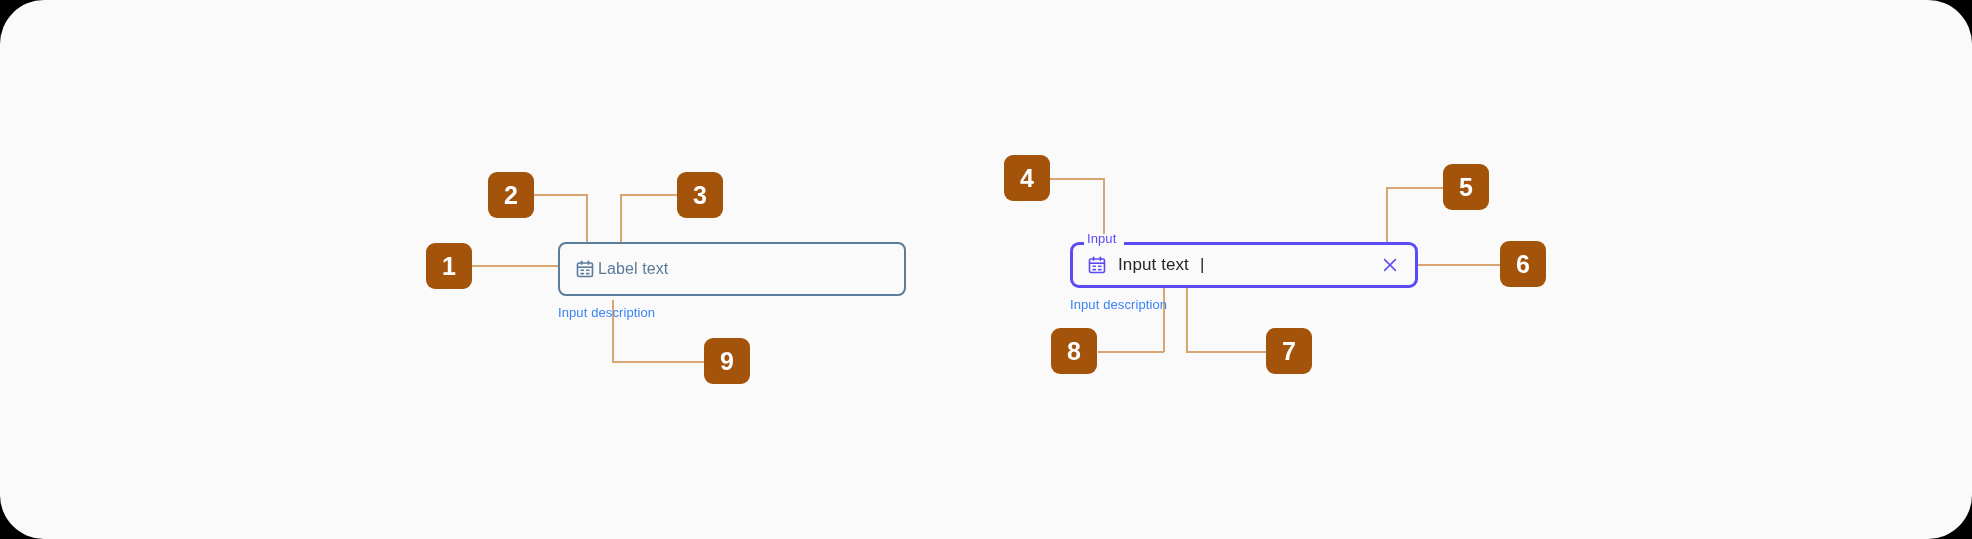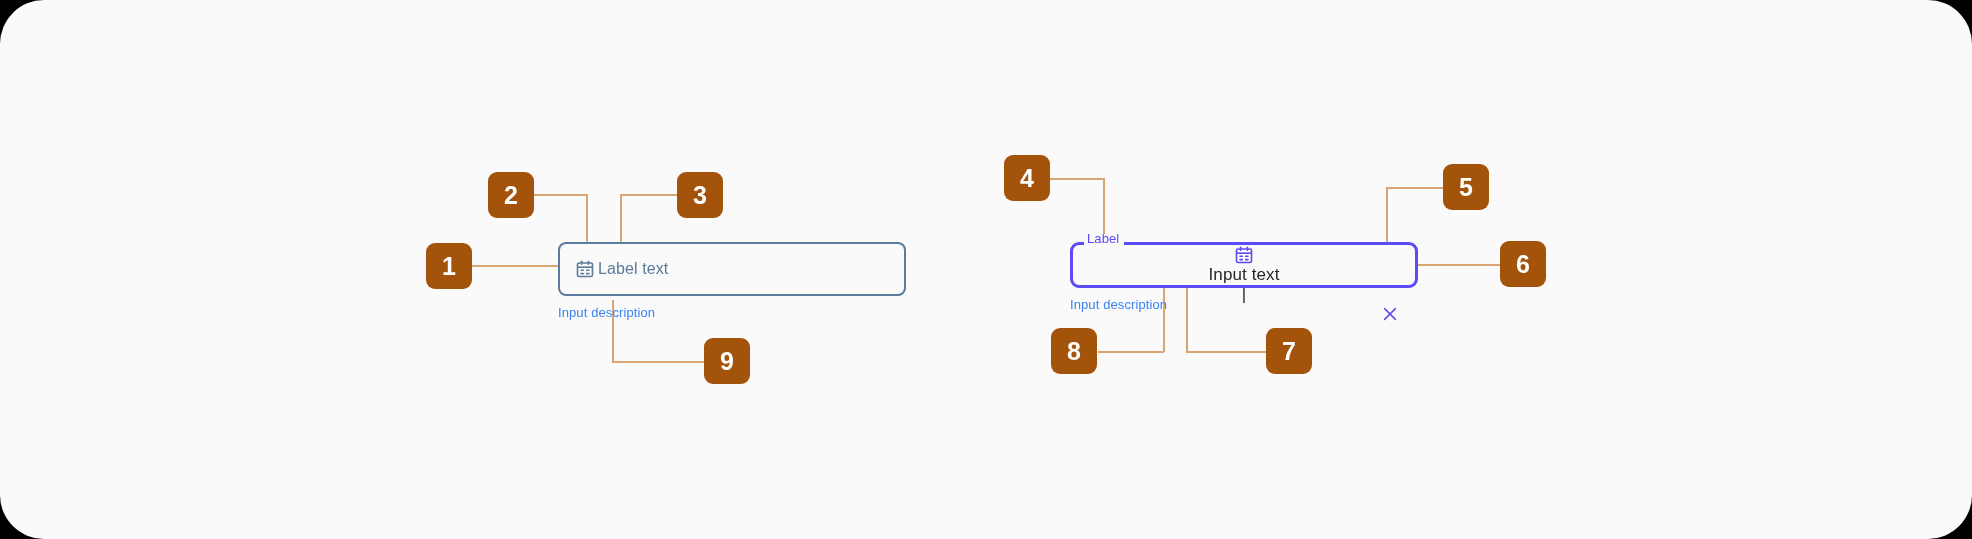--- a/index.html
+++ b/index.html
@@ -81,21 +81,21 @@
   .input-focus {
     box-sizing: border-box;
     position: absolute;
     inset: 0;
     border: 3px solid #5b4bf5;
     border-radius: 9px;
     background: #fafafa;
     display: flex;
     align-items: center;
     padding: 0 14px;
-    flex-direction: column;
+    gap: 11px;
   }
   
   .notch-mask {
     position: absolute;
     top: -3px;
     left: 14px;
     height: 6px;
     background: #fafafa;
     z-index: 2;
   }
@@ -225,18 +225,18 @@
         </span>
         <span class="value-text">Input text</span>
         <span class="caret">|</span>
         <span class="clear-btn">
           <svg width="18" height="18" viewBox="0 0 18 18" fill="none">
             <path d="M3.6 3.6 L14.4 14.4 M14.4 3.6 L3.6 14.4" stroke="#5b4bf5" stroke-width="1.5" stroke-linecap="round"></path>
           </svg>
         </span>
       </div>
       <div class="notch-mask" style="width:40px;"></div>
-      <span class="float-label">Label</span>
+      <span class="float-label">Input</span>
     </div>
     <div class="input-description">Input description</div>
   </div>
 
 </div>
 
 </body></html>

